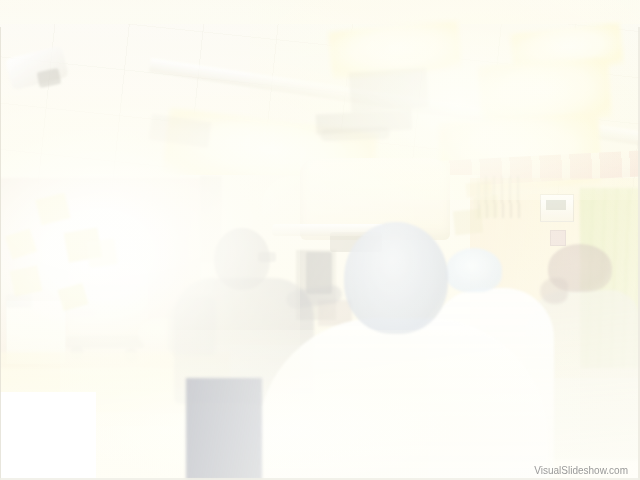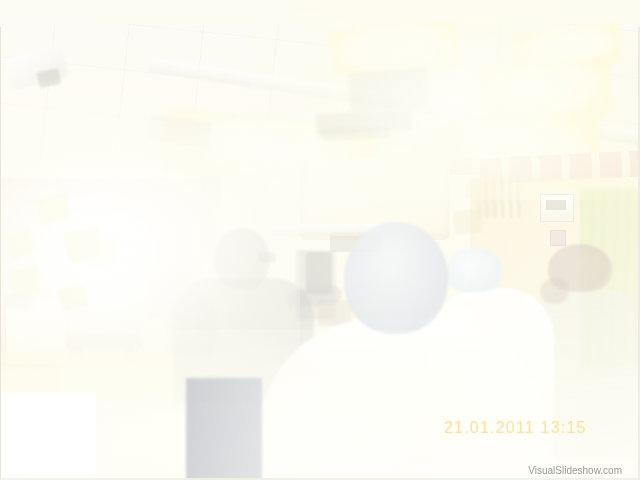--- a/index.html
+++ b/index.html
@@ -529,21 +529,21 @@
     font-size: 16px;
     letter-spacing: 1.2px;
     color: rgba(250,214,128,.62);
     text-shadow: 0 0 2px rgba(255,236,180,.5);
     white-space: nowrap;
   }
 
   
   #watermark {
     position: absolute;
-    right: 18px; bottom: 4px;
+    right: 12px; bottom: 4px;
     z-index: 45;
     font-family: "Liberation Sans", sans-serif;
     font-size: 10px;
     color: #9a9a9a;
     white-space: nowrap;
   }
 </style>
 </head>
 <body>
 
@@ -646,17 +646,16 @@
   </div>
 
   <div class="corner-grey"></div>
   <div class="corner-white"></div>
 
   <div class="edge-left"></div>
   <div class="edge-right"></div>
   <div class="edge-bottom"></div>
 
 
-  <div id="timestamp">21.01.2011  13:15</div>
 
   <div id="watermark">VisualSlideshow.com</div>
 
 </div>
 
 </body></html>

